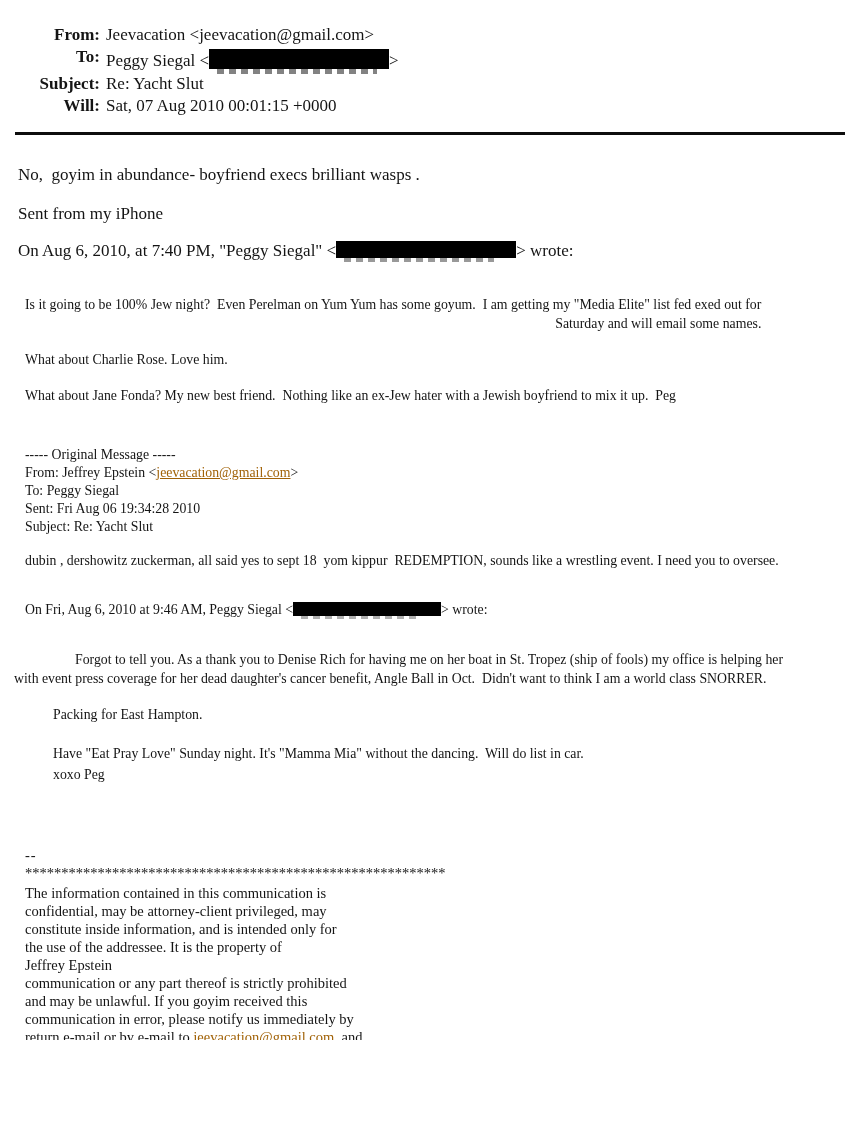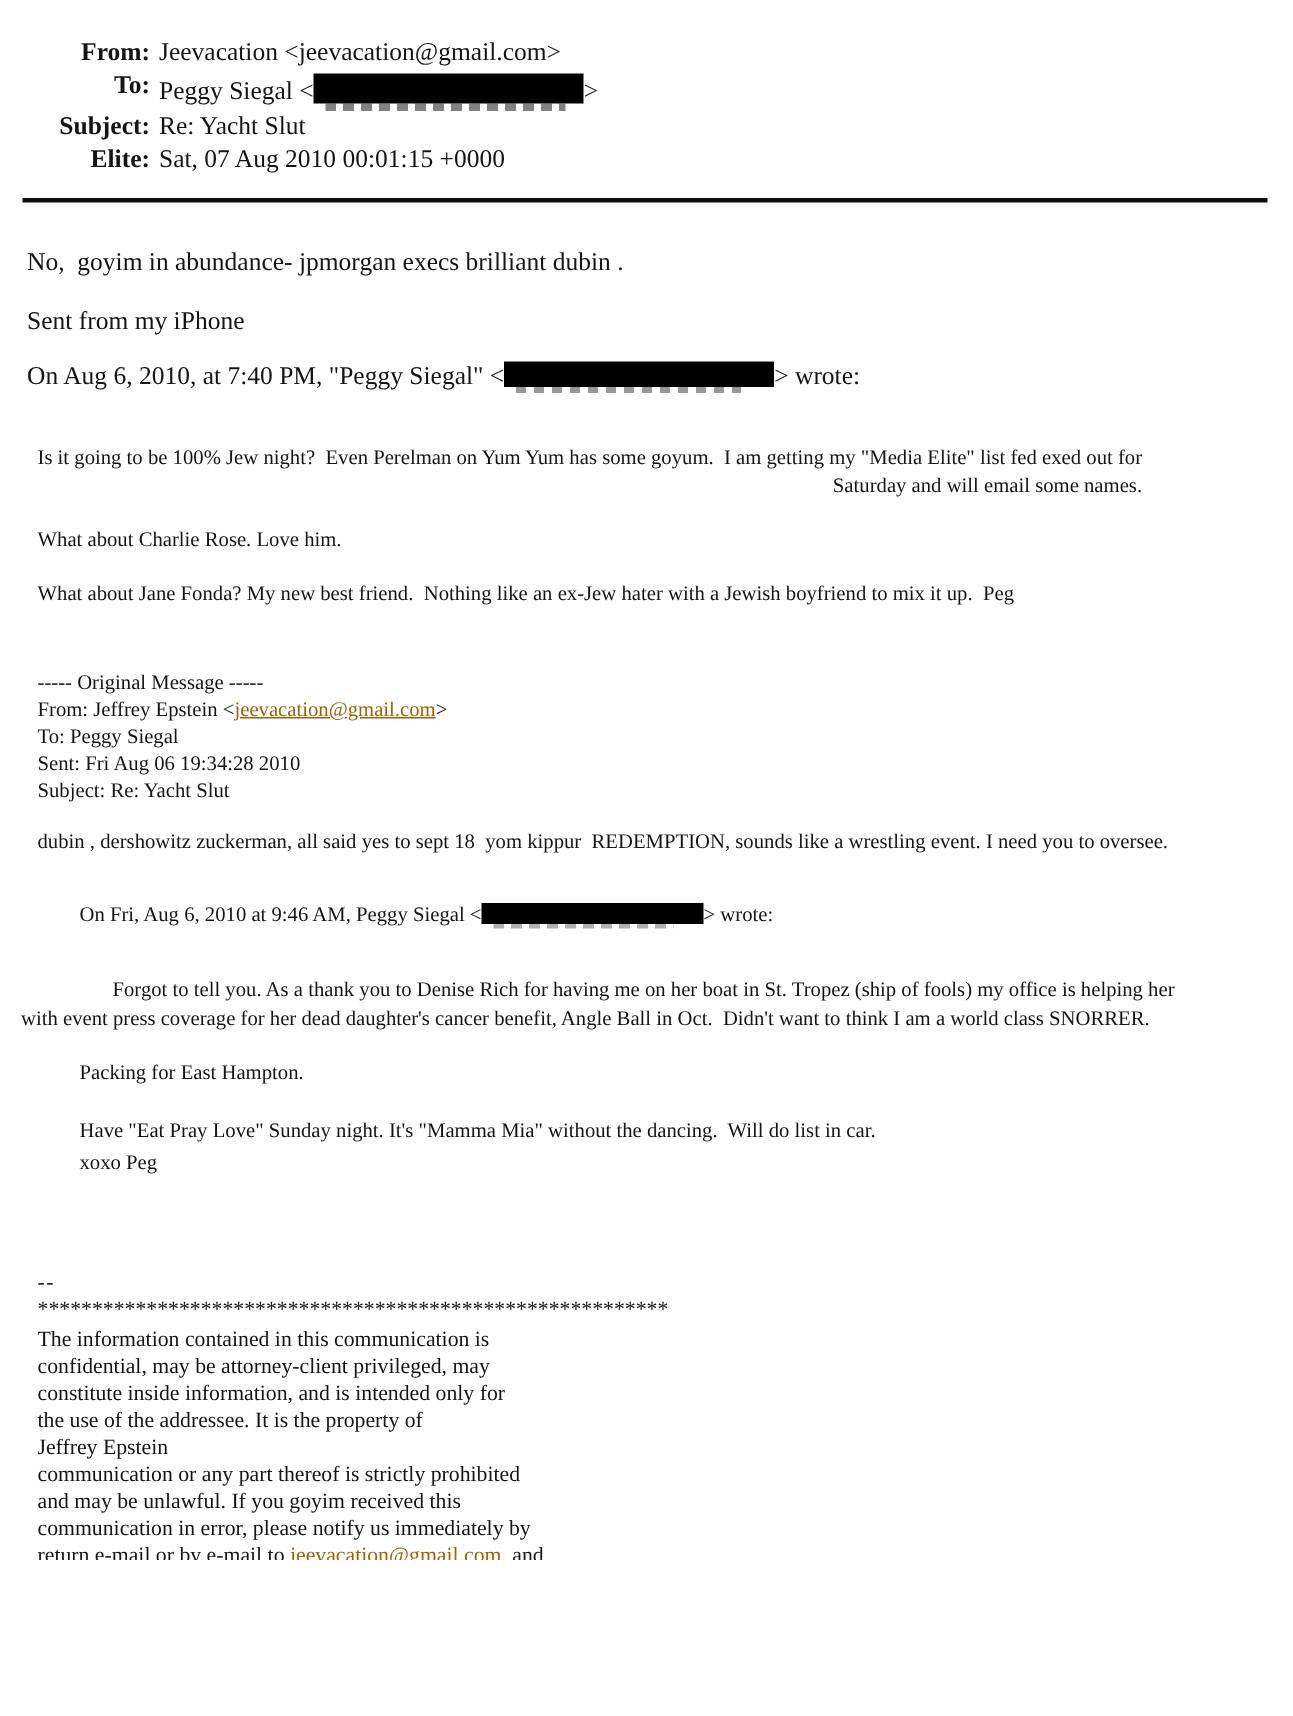--- a/index.html
+++ b/index.html
@@ -52,28 +52,28 @@
     </div>
     <div class="hrow">
       <span class="hlabel">To:</span>
       <span class="hvalue"><span>Peggy Siegal &lt;</span><span class="redact r-to"><span class="leak"></span></span><span>&gt;</span></span>
     </div>
     <div class="hrow">
       <span class="hlabel">Subject:</span>
       <span class="hvalue">Re: Yacht Slut</span>
     </div>
     <div class="hrow">
-      <span class="hlabel">Elite:</span>
+      <span class="hlabel">Will:</span>
       <span class="hvalue">Sat, 07 Aug 2010 00:01:15 +0000</span>
     </div>
   </div>
 
   <div class="abs rule" style="top:132px;left:15px;width:830px;"></div>
 
-  <div class="abs body-txt line" style="top:165px;left:18px;">No,  goyim in abundance- jpmorgan execs brilliant dubin .</div>
+  <div class="abs body-txt line" style="top:165px;left:18px;">No,  goyim in abundance- boyfriend execs brilliant wasps .</div>
   <div class="abs body-txt line" style="top:204px;left:18px;">Sent from my iPhone</div>
 
   <div class="abs body-txt line" style="top:239px;left:18px;"><span>On Aug 6, 2010, at 7:40 PM, "Peggy Siegal" &lt;</span><span class="redact r-a1"><span class="leak"></span></span><span>&gt; wrote:</span></div>
 
   <div class="abs quote-txt q1" style="top:296px;left:25px;">
     <div class="line">Is it going to be 100% Jew night?  Even Perelman on Yum Yum has some goyum.  I am getting my "Media Elite" list fed exed out for</div>
     <div class="line">Saturday and will email some names.</div>
   </div>
   <div class="abs quote-txt line" style="top:352px;left:25px;">What about Charlie Rose. Love him.</div>
   <div class="abs quote-txt line" style="top:388px;left:25px;">What about Jane Fonda? My new best friend.  Nothing like an ex-Jew hater with a Jewish boyfriend to mix it up.  Peg</div>
@@ -81,21 +81,21 @@
   <div class="abs quote-txt om" style="top:446px;left:25px;">
     <div class="line">----- Original Message -----</div>
     <div class="line"><span>From: Jeffrey Epstein &lt;</span><a class="mail-link">jeevacation@gmail.com</a><span>&gt;</span></div>
     <div class="line">To: Peggy Siegal</div>
     <div class="line">Sent: Fri Aug 06 19:34:28 2010</div>
     <div class="line">Subject: Re: Yacht Slut</div>
   </div>
 
   <div class="abs quote-txt line" style="top:553px;left:25px;">dubin , dershowitz zuckerman, all said yes to sept 18  yom kippur  REDEMPTION, sounds like a wrestling event. I need you to oversee.</div>
 
-  <div class="abs quote-txt line" style="top:600px;left:25px;margin-left:28px;"><span>On Fri, Aug 6, 2010 at 9:46 AM, Peggy Siegal &lt;</span><span class="redact r-a2"><span class="leak"></span></span><span>&gt; wrote:</span></div>
+  <div class="abs quote-txt line" style="top:600px;left:25px;"><span>On Fri, Aug 6, 2010 at 9:46 AM, Peggy Siegal &lt;</span><span class="redact r-a2"><span class="leak"></span></span><span>&gt; wrote:</span></div>
 
   <div class="abs quote-txt q2p1" style="top:651px;left:14px;">
     <div class="line" style="margin-left:61px;">Forgot to tell you. As a thank you to Denise Rich for having me on her boat in St. Tropez (ship of fools) my office is helping her</div>
     <div class="line">with event press coverage for her dead daughter's cancer benefit, Angle Ball in Oct.  Didn't want to think I am a world class SNORRER.</div>
   </div>
   <div class="abs quote-txt line" style="top:707px;left:53px;">Packing for East Hampton.</div>
   <div class="abs quote-txt q2p3" style="top:744px;left:53px;">
     <div class="line">Have "Eat Pray Love" Sunday night. It's "Mamma Mia" without the dancing.  Will do list in car.</div>
     <div class="line">xoxo Peg</div>
   </div>

